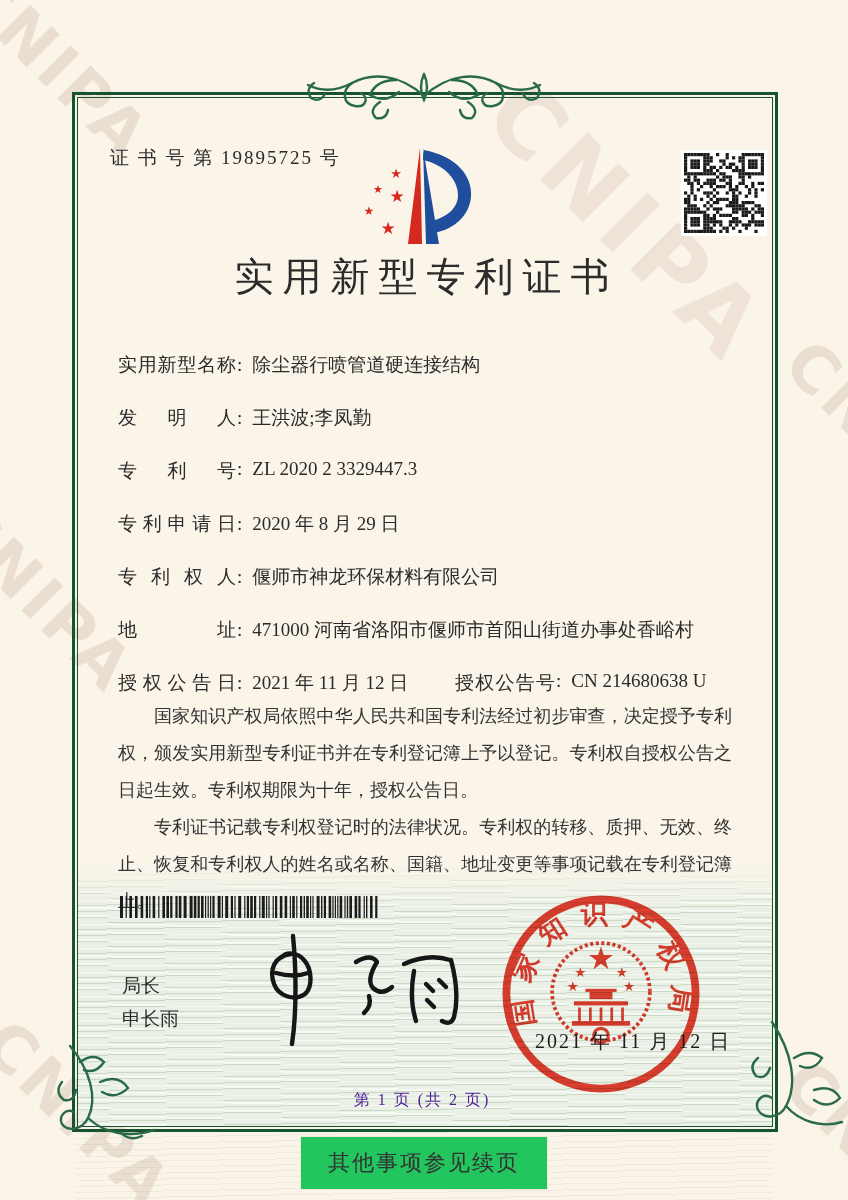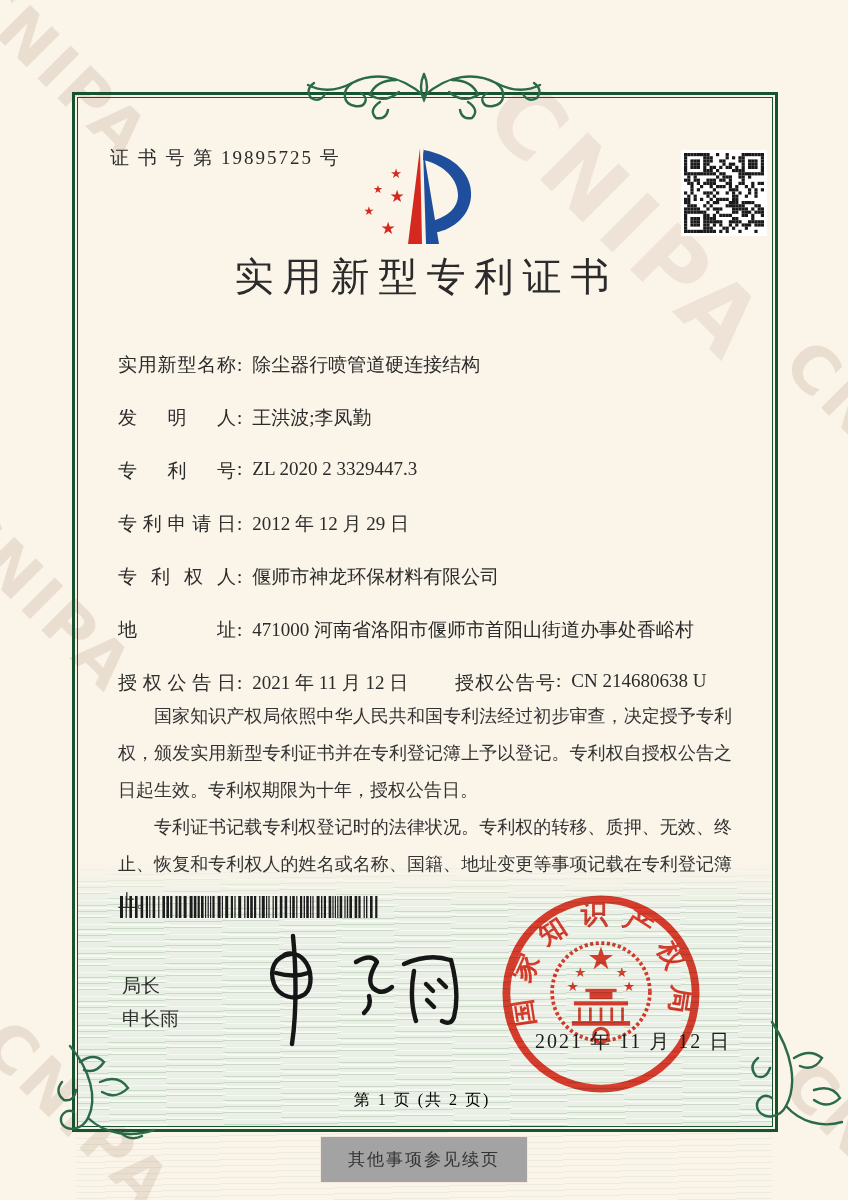--- a/index.html
+++ b/index.html
@@ -54,23 +54,23 @@
   
   .bodytext{position:absolute;left:118px;top:698px;width:614px;z-index:3;}
   .bodytext p{margin:0;font-size:18px;line-height:37px;text-indent:2em;text-align:justify;color:#333;}
 
   
   .barcode{position:absolute;left:120px;top:896px;z-index:3;}
   .director{position:absolute;left:122px;top:969px;z-index:3;font-size:19px;line-height:33px;}
   .sig{position:absolute;left:246px;top:926px;z-index:4;}
   .seal{position:absolute;left:497px;top:890px;z-index:4;mix-blend-mode:multiply;}
   .seal-date{position:absolute;left:535px;top:1028px;z-index:5;font-size:20px;letter-spacing:2px;color:#1c1c1c;white-space:nowrap;}
-  .page-info{position:absolute;left:72px;width:700px;top:1090px;text-align:center;font-size:16px;letter-spacing:2px;color:#000000;z-index:3;}
+  .page-info{position:absolute;left:72px;width:700px;top:1090px;text-align:center;font-size:16px;letter-spacing:2px;color:#4c1d95;z-index:3;}
   .foot-note{position:absolute;left:50%;transform:translateX(-50%);top:1136px;z-index:3;
-             background:#a3a3a3;border:1px solid #f1e9dc;padding:11px 27px;font-size:17px;letter-spacing:2px;color:#333;}
+             background:#22c55e;border:1px solid #f1e9dc;padding:11px 27px;font-size:22px;letter-spacing:2px;color:#333;}
 </style>
 </head>
 <body>
 
 <div class="page">
 
   <div class="wm wm1">CNIPA</div>
   <div class="wm wm2">CNIPA</div>
   <div class="wm wm3">CNIPA</div>
   <div class="wm wm4">CNIPA</div>
@@ -471,21 +471,21 @@
     <div class="frow">
       <span class="flabel">实用新型名称</span><span class="fcolon">:</span><span>除尘器行喷管道硬连接结构</span>
     </div>
     <div class="frow">
       <span class="flabel">发明人</span><span class="fcolon">:</span><span>王洪波;李凤勤</span>
     </div>
     <div class="frow">
       <span class="flabel">专利号</span><span class="fcolon">:</span><span>ZL 2020 2 3329447.3</span>
     </div>
     <div class="frow">
-      <span class="flabel">专利申请日</span><span class="fcolon">:</span><span>2012 年 12 月 29 日</span>
+      <span class="flabel">专利申请日</span><span class="fcolon">:</span><span>2020 年 8 月 29 日</span>
     </div>
     <div class="frow">
       <span class="flabel">专利权人</span><span class="fcolon">:</span><span>偃师市神龙环保材料有限公司</span>
     </div>
     <div class="frow">
       <span class="flabel">地址</span><span class="fcolon">:</span><span>471000 河南省洛阳市偃师市首阳山街道办事处香峪村</span>
     </div>
     <div class="frow">
       <span class="flabel">授权公告日</span><span class="fcolon">:</span><span>2021 年 11 月 12 日</span>
       <span class="pair2">

